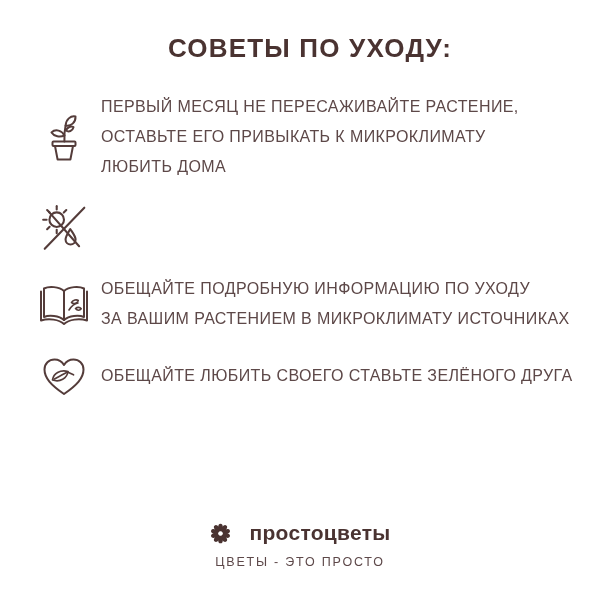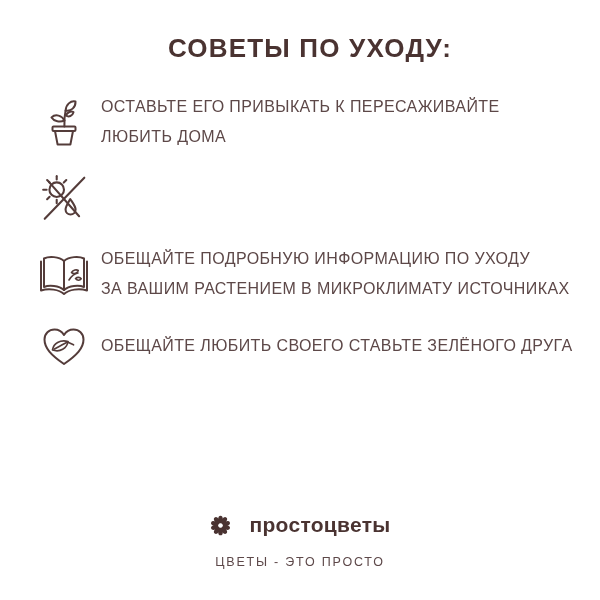--- a/index.html
+++ b/index.html
@@ -69,21 +69,21 @@
     align-items: center;
     gap: 17px;
   }
   .brand-name {
     font-size: 21px;
     font-weight: bold;
     letter-spacing: 0.3px;
     color: #4a3331;
   }
   .tagline {
-    margin-top: 18px;
+    margin-top: 10px;
     font-size: 12.5px;
     letter-spacing: 1.8px;
     color: #5d4849;
   }
 </style>
 </head>
 <body>
 
 <div class="page">
 
@@ -96,21 +96,22 @@
         <svg width="48" height="50" viewBox="0 0 48 50">
           <rect x="12.5" y="29.5" width="23" height="4.5" rx="1"></rect>
           <path d="M15 34 L17.6 47.5 H30.4 L33 34"></path>
           <path d="M24.4 29.5 C24.2 23 24.6 18 25.6 13.5"></path>
           <path d="M24.5 23.5 C20 25.5 14 24.5 11.5 20.5 C15.5 16.5 22 18.5 24.5 23.5 Z"></path>
           <path d="M25.6 13.5 C26 7.5 30.5 3.5 35.5 4.5 C35.8 10.5 31 14.5 25.6 13.5 Z"></path>
           <path d="M25.8 18.5 C27.5 15 31 13.8 33.5 15.2 C32.5 19 28.8 20.5 25.8 18.5 Z"></path>
         </svg>
       </span>
       <div class="tip-text">
-        <div>ОСТАВЬТЕ ЕГО ПРИВЫКАТЬ К ПЕРЕСАЖИВАЙТЕ</div>
+        <div>ПЕРВЫЙ МЕСЯЦ НЕ ПЕРЕСАЖИВАЙТЕ РАСТЕНИЕ,</div>
+        <div>ОСТАВЬТЕ ЕГО ПРИВЫКАТЬ К МИКРОКЛИМАТУ</div>
         <div>ЛЮБИТЬ ДОМА</div>
       </div>
     </div>
 
     <div class="tip">
       <span class="tip-icon">
         <svg width="50" height="50" viewBox="0 0 48 48">
           <circle cx="17" cy="16" r="7"></circle>
           <path d="M17 3 V6.3"></path>
           <path d="M7.8 6.8 L10.2 9.2"></path>

